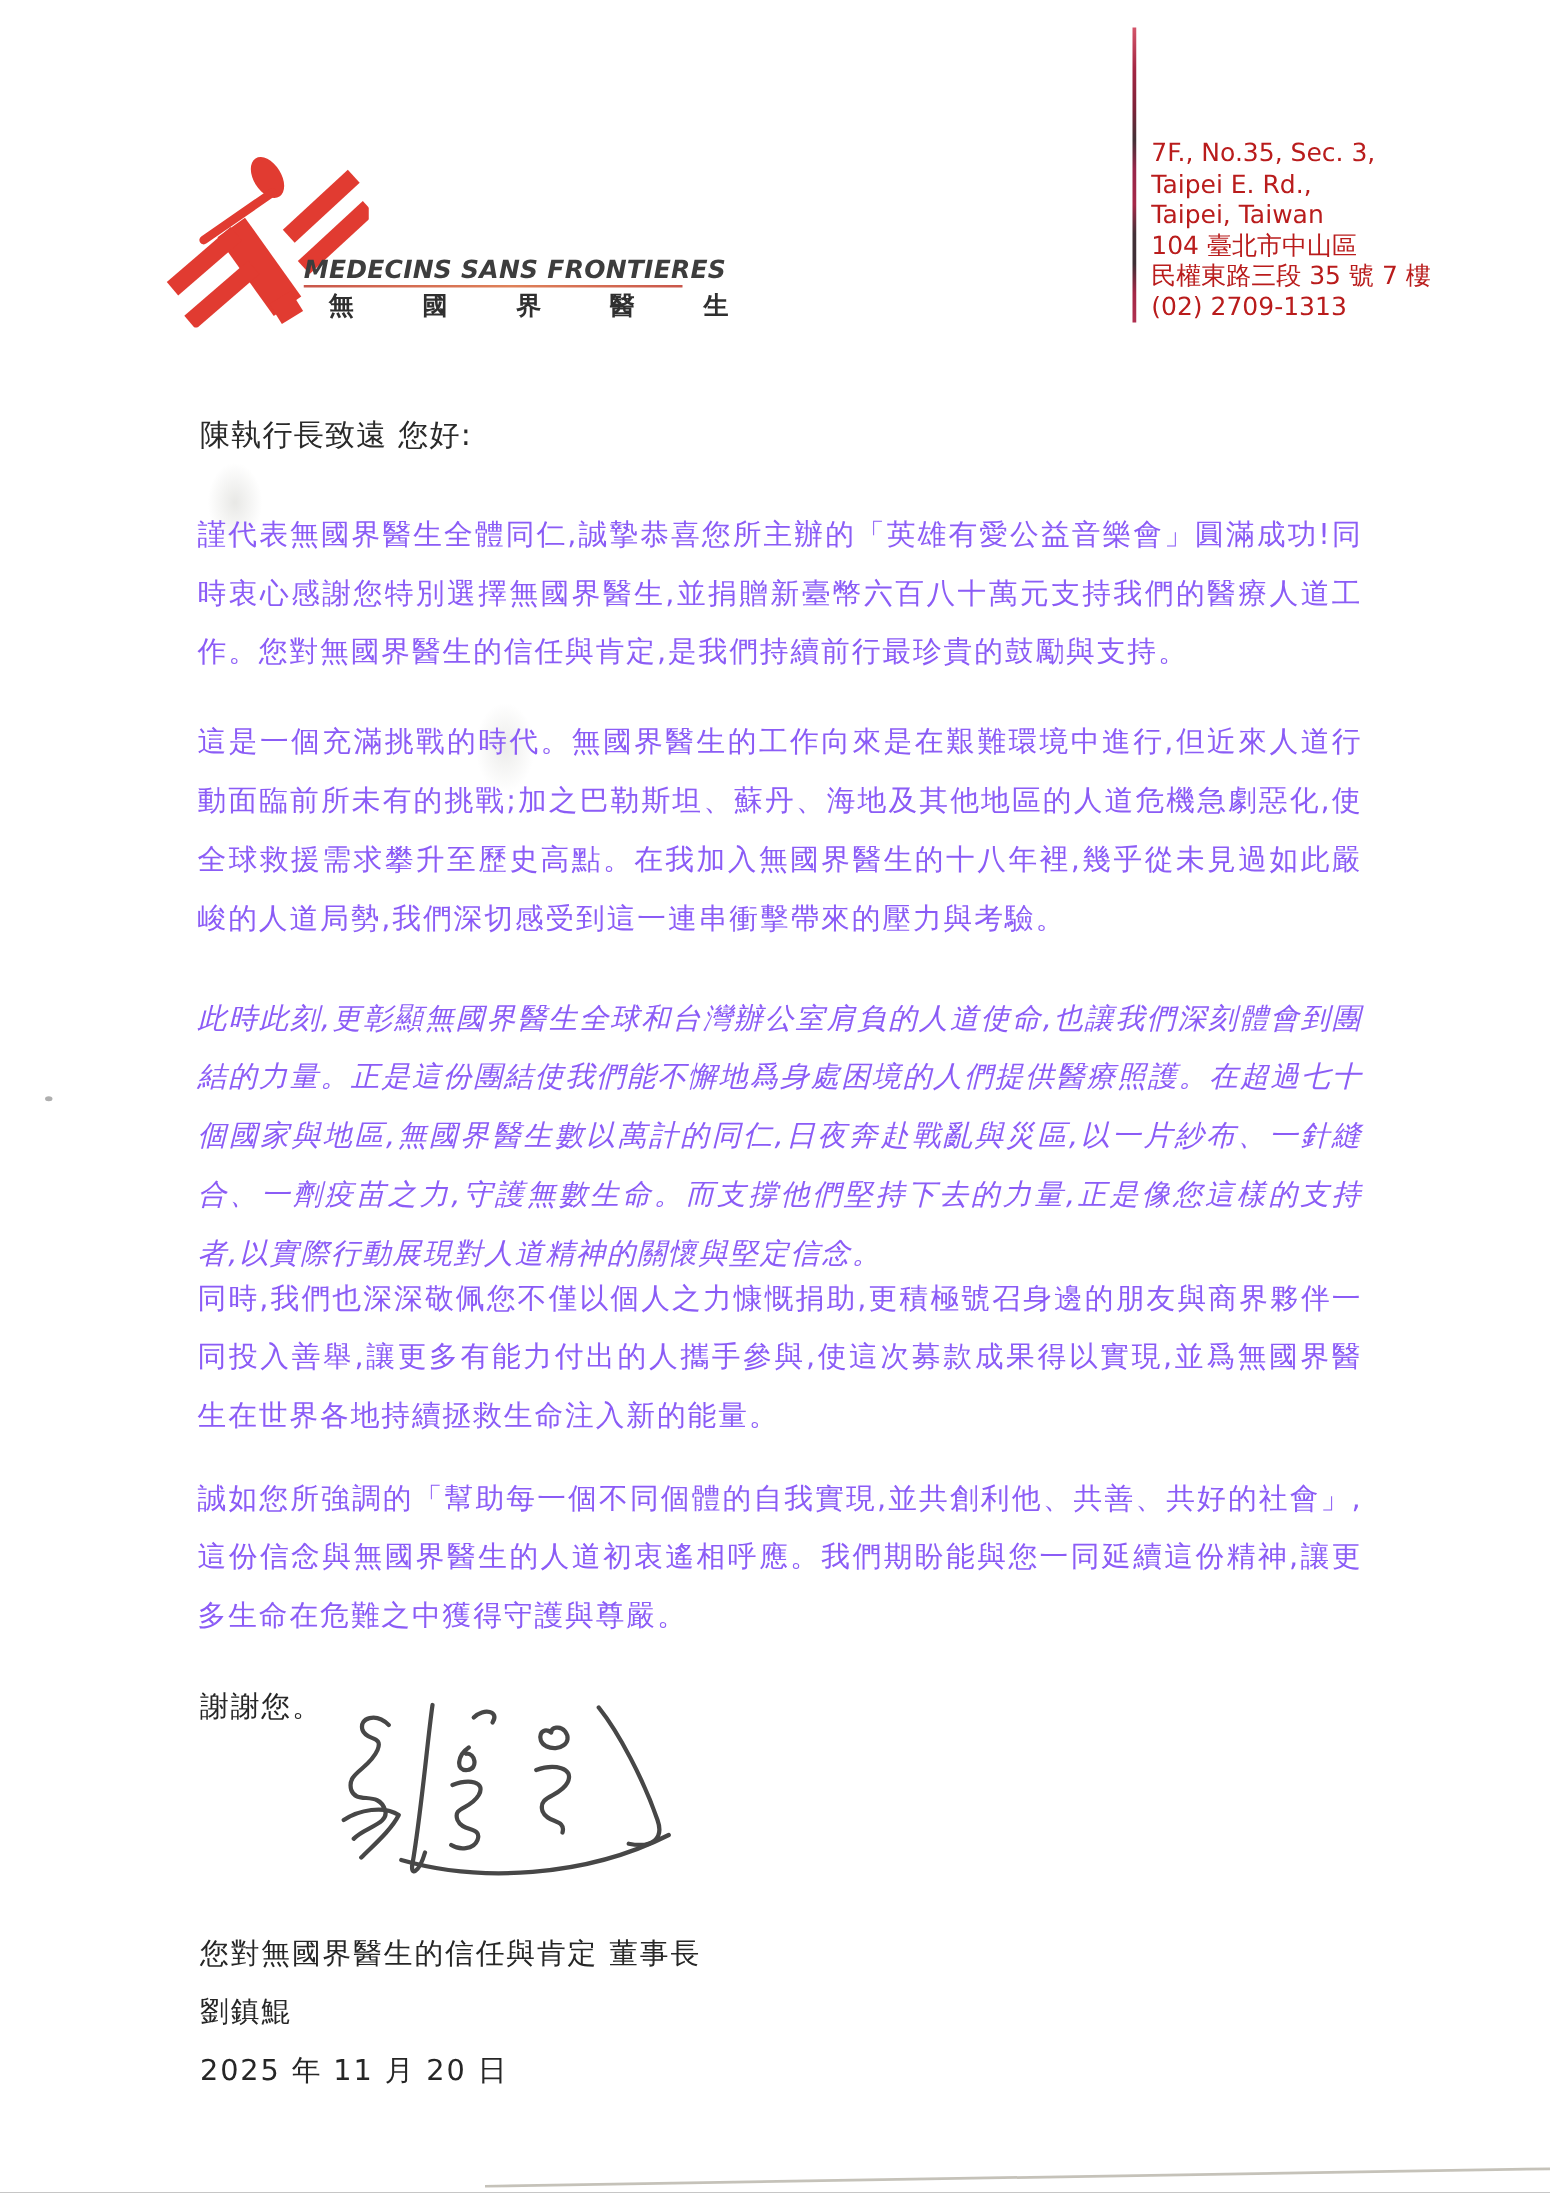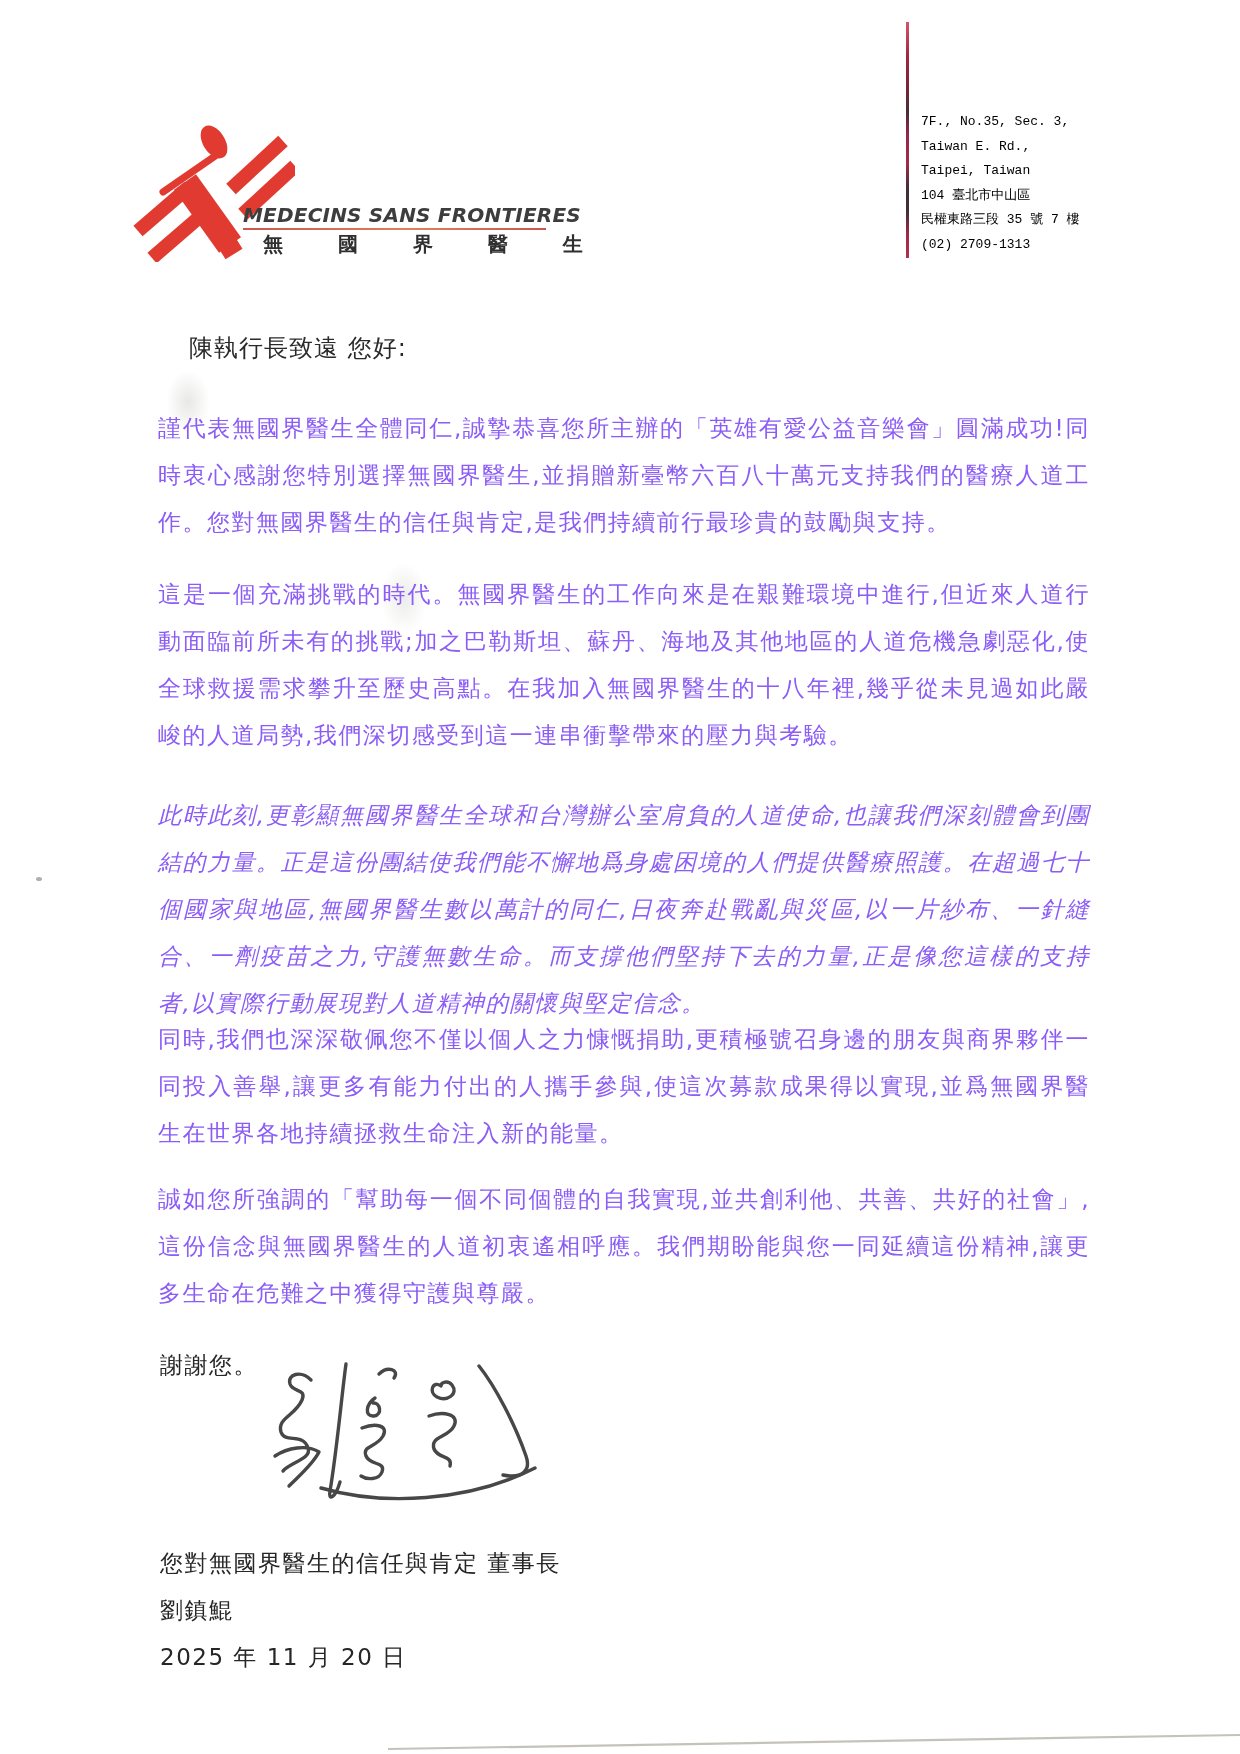--- a/index.html
+++ b/index.html
@@ -31,26 +31,26 @@
   }
   .accent-rule{
     position:absolute;left:906px;top:22px;width:3px;height:236px;
     background:linear-gradient(180deg,
       #d4556a 0%, #a42643 14%, #7c2238 28%, #433136 38%,
       #97264a 48%, #a52848 60%, #443037 70%, #3e2f35 80%,
       #a32746 90%, #b03050 100%);
   }
   .address{
     position:absolute;left:921px;top:110px;width:300px;
-    font-size:13px;line-height:24.5px;color:#000000;font-family:Liberation Mono, monospace;
+    font-size:20px;line-height:24.5px;color:#b91c1c;
   }
   
   .salutation{
     position:absolute;left:160px;top:332px;
-    font-size:24px;color:#2a2a2a;letter-spacing:1px;margin-left:29px;
+    font-size:24px;color:#2a2a2a;letter-spacing:1px;
   }
   .para{
     position:absolute;left:158px;width:932px;
     font-size:23px;line-height:47px;letter-spacing:1.5px;
     text-align:justify;text-justify:inter-character;
     color:#8b5cf6;margin:0;
   }
   .p1{top:405px;}
   .p2{top:571px;}
   .p3{top:792px;font-style:italic;}
@@ -99,21 +99,21 @@
   </svg>
 
   <div class="brand-en">MEDECINS SANS FRONTIERES</div>
   <div class="brand-underline"></div>
   <div class="brand-zh">無 國 界 醫 生</div>
 
   <div class="accent-rule"></div>
 
   <div class="address">
     <div>7F., No.35, Sec. 3,</div>
-    <div>Taiwan E. Rd.,</div>
+    <div>Taipei E. Rd.,</div>
     <div>Taipei, Taiwan</div>
     <div>104 臺北市中山區</div>
     <div>民權東路三段 35 號 7 樓</div>
     <div>(02) 2709-1313</div>
   </div>
 
   <div class="salutation">陳執行長致遠 您好:</div>
 
   <div class="smudge smudge1"></div>
   <div class="smudge smudge2"></div>

